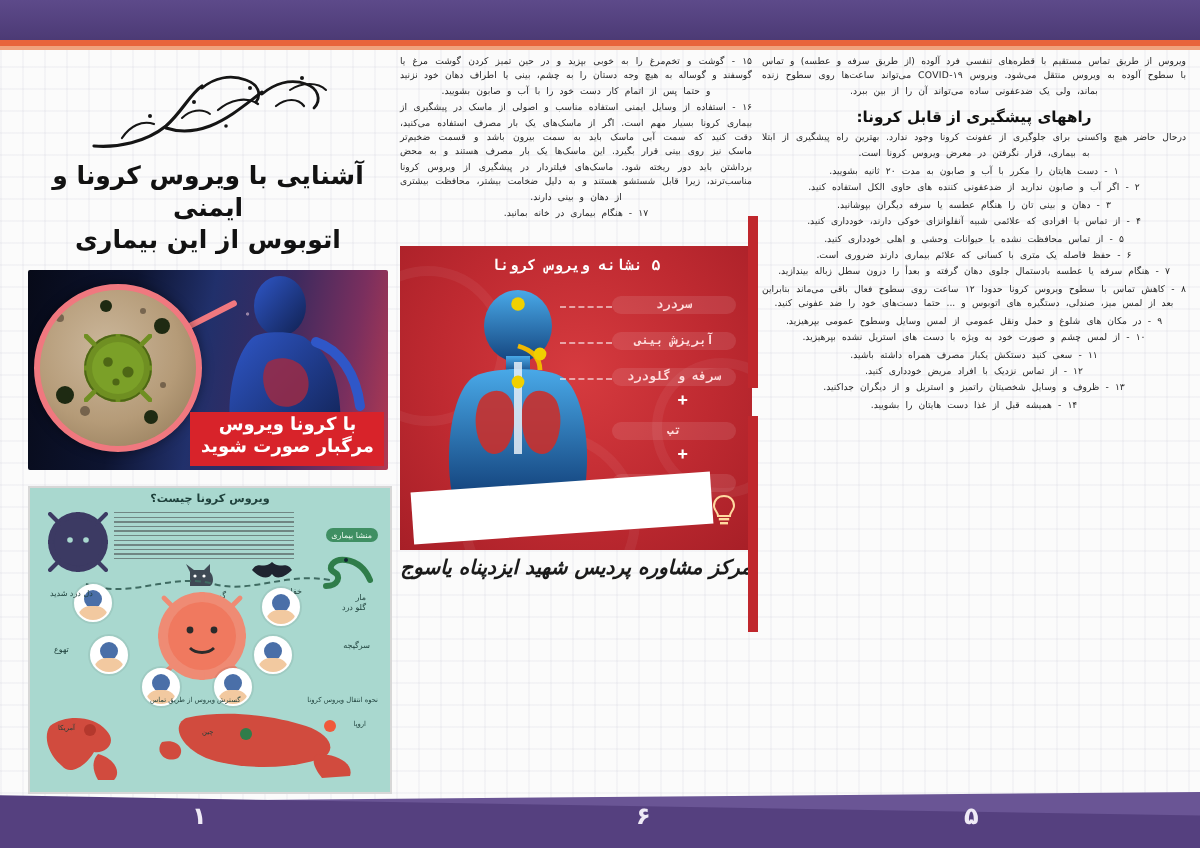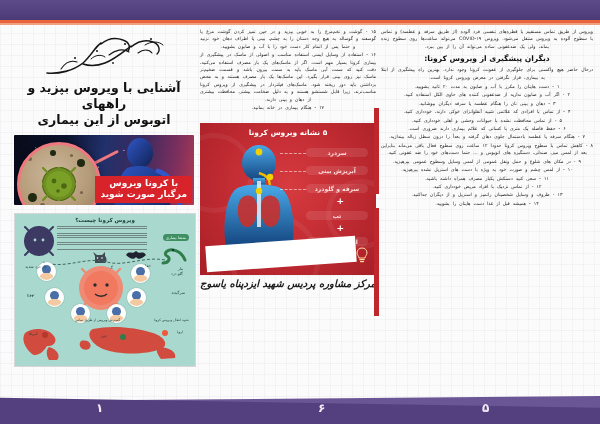--- a/index.html
+++ b/index.html
@@ -54,21 +54,21 @@
   
   .bism{height:46px;display:flex;align-items:center;justify-content:center;
         margin-top:4px;}
   .bism svg{display:block;}
 
   .main-title{direction:rtl;text-align:center;font-weight:bold;
               font-size:12.5px;line-height:16px;color:#121212;
               margin-top:2px;letter-spacing:-.2px;}
 
   
-  .hero{position:relative;margin-top:7px;width:180px;height:70px;
+  .hero{position:relative;margin-top:7px;width:180px;height:100px;
         overflow:hidden;border-radius:1px;
         background:linear-gradient(100deg,#070a18 0%,#0d1430 28%,#21306b 48%,
                    #3d2a5e 68%,#7a2f5e 86%,#b23a52 100%);}
   .hero .stars{position:absolute;inset:0;opacity:.5;
     background-image:
       radial-gradient(circle at 12% 18%, #9fb6ff 0.6px, transparent 1px),
       radial-gradient(circle at 33% 72%, #cfe0ff 0.6px, transparent 1px),
       radial-gradient(circle at 61% 22%, #ffd9e6 0.6px, transparent 1px),
       radial-gradient(circle at 82% 62%, #bcd4ff 0.6px, transparent 1px),
       radial-gradient(circle at 47% 46%, #ffffff 0.5px, transparent 1px),
@@ -112,21 +112,21 @@
                 border-radius:50%;background:#4a6fa8;}
   .bubble .torso{position:absolute;left:1px;top:10px;width:15px;height:7px;
                  border-radius:6px 6px 0 0;background:#f2c9a0;}
   .lbl{position:absolute;font-size:4px;color:#1d3f3a;direction:rtl;
        white-space:nowrap;}
   .animal{position:absolute;}
 
   
   .poster{position:relative;width:176px;height:152px;margin-top:12px;
           background:radial-gradient(circle at 50% 42%,#d63b3f 0%,#bf2a31 55%,#a71f27 100%);
-          overflow:hidden;}
+          overflow:hidden;font-family:Liberation Mono, monospace;}
   .poster .ghost{position:absolute;border-radius:50%;
                  border:5px solid rgba(255,255,255,.055);}
   .poster .title{position:absolute;top:5px;left:0;right:0;text-align:center;
                  color:#fff;font-weight:bold;font-size:7.4px;direction:rtl;}
   .torso-fig{position:absolute;left:16px;top:22px;width:86px;height:104px;}
   .sym{position:absolute;right:8px;color:#ffdede;font-size:6px;font-weight:bold;
        direction:rtl;text-align:center;width:62px;
        background:rgba(255,255,255,.10);border-radius:7px;padding:1px 0;}
   .plus{position:absolute;right:32px;color:#ffffff;font-size:9px;font-weight:bold;}
   .dashrow{position:absolute;height:0;border-top:1px dashed rgba(255,255,255,.55);}
@@ -175,21 +175,21 @@
           <circle cx="36" cy="25" r="1"></circle>
             <circle cx="58" cy="18" r="1"></circle>
           <circle cx="86" cy="11" r="1"></circle>
             <circle cx="112" cy="6" r="1"></circle>
           <circle cx="74" cy="30" r="0.9"></circle>
         </g>
       </svg>
     </div>
 
     <div class="main-title">
-      <div>آشنایی با ویروس بپزید و راههای</div>
+      <div>آشنایی با ویروس کرونا و ایمنی</div>
       <div>اتوبوس از این بیماری</div>
     </div>
 
     <div class="hero">
       <div class="stars"></div>
 
       <svg class="body-fig" viewBox="0 0 92 88" aria-hidden="true">
         <defs>
           <linearGradient id="bg1" x1="0" y1="0" x2="1" y2="1">
             <stop offset="0" stop-color="#2f57c8"></stop>
@@ -401,21 +401,21 @@
         <rect x="4" y="14" width="4" height="1.2" fill="#ffd9a0"></rect>
       </svg>
     </div>
 
     <div class="sig">مرکز مشاوره پردیس شهید ایزدپناه یاسوج</div>
   </div>
 
   <div class="col col-right">
     <div class="body-txt">ویروس از طریق تماس مستقیم با قطره‌های تنفسی فرد آلوده (از طریق سرفه و عطسه) و تماس با سطوح آلوده به ویروس منتقل می‌شود. ویروس COVID-۱۹ می‌تواند ساعت‌ها روی سطوح زنده بماند، ولی یک ضدعفونی ساده می‌تواند آن را از بین ببرد.</div>
 
-    <div class="sec-head">دیگران پیشگیری از ویروس کرونا:</div>
+    <div class="sec-head">راههای پیشگیری از قابل کرونا:</div>
 
     <div class="body-txt">درحال حاضر هیچ واکسنی برای جلوگیری از عفونت کرونا وجود ندارد. بهترین راه پیشگیری از ابتلا به بیماری، قرار نگرفتن در معرض ویروس کرونا است.</div>
 
     <div class="body-txt" style="text-align-last:center;margin-top:2px;">
       <p class="list-line">۱ - دست هایتان را مکرر با آب و صابون به مدت ۲۰ ثانیه بشویید.</p>
       <p class="list-line">۲ - اگر آب و صابون ندارید از ضدعفونی کننده های حاوی الکل استفاده کنید.</p>
       <p class="list-line">۳ - دهان و بینی تان را هنگام عطسه یا سرفه دیگران بپوشانید.</p>
       <p class="list-line">۴ - از تماس با افرادی که علائمی شبیه آنفلوانزای خوکی دارند، خودداری کنید.</p>
       <p class="list-line">۵ - از تماس محافظت نشده با حیوانات وحشی و اهلی خودداری کنید.</p>
       <p class="list-line">۶ - حفظ فاصله یک متری با کسانی که علائم بیماری دارند ضروری است.</p>

